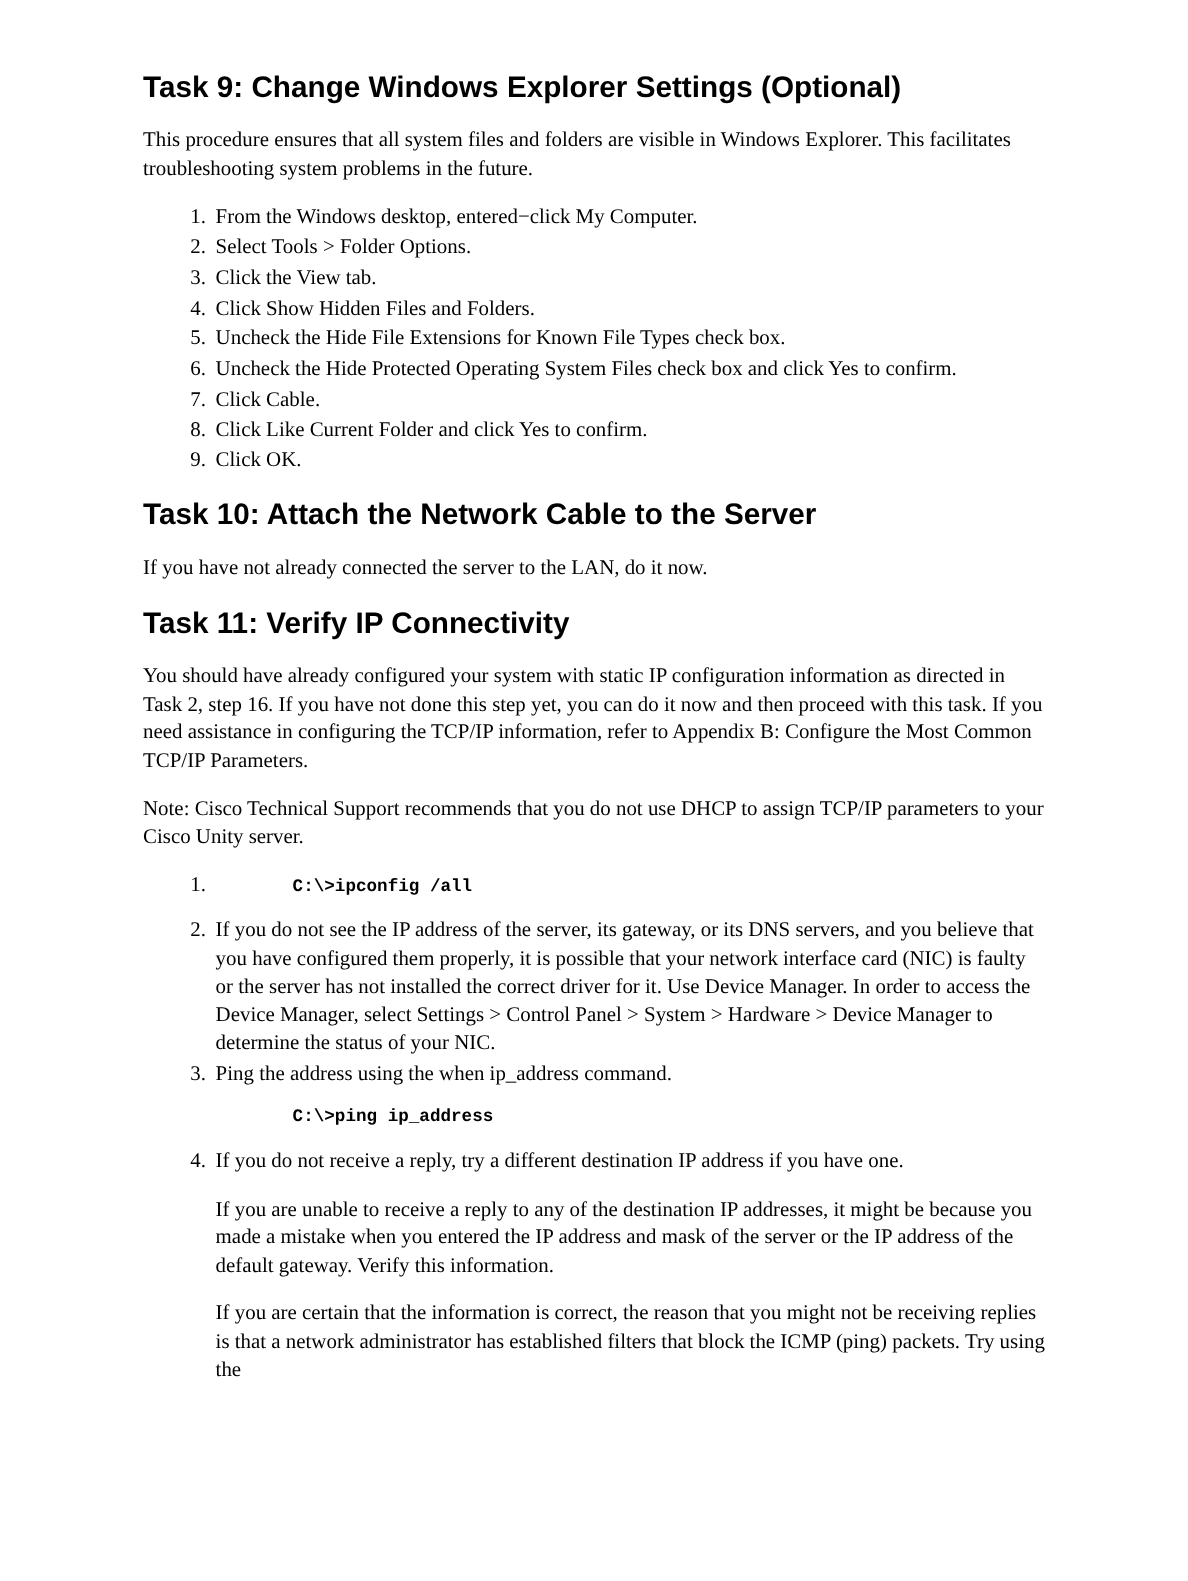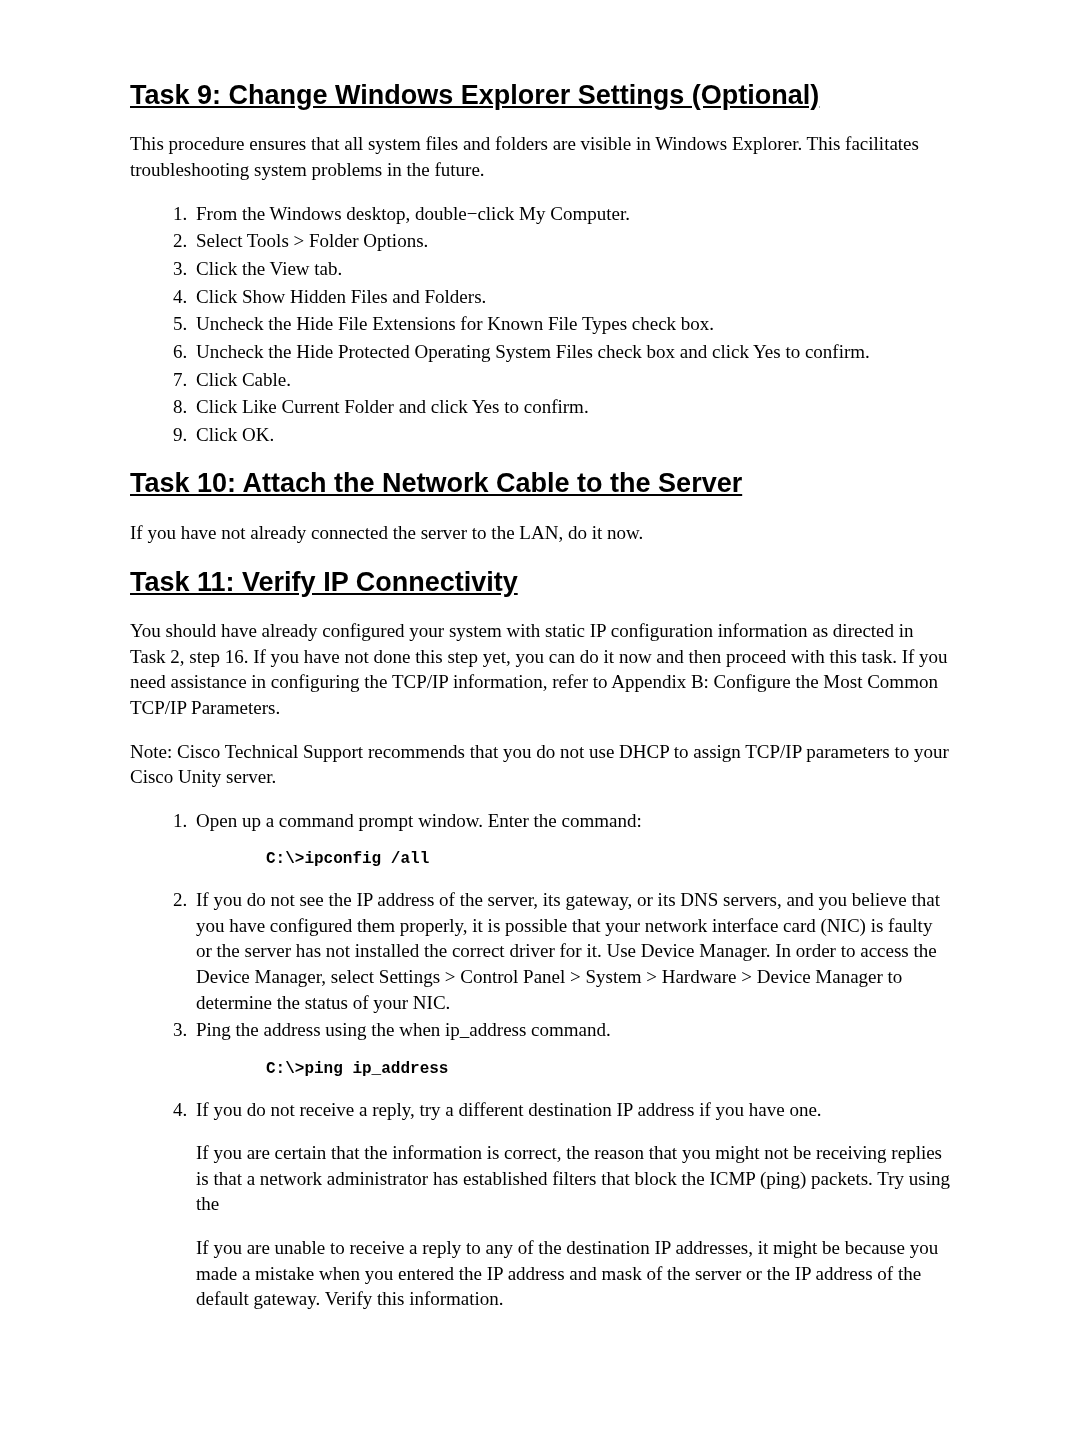--- a/index.html
+++ b/index.html
@@ -10,22 +10,21 @@
       background: #fff;
       margin: 0;
       padding: 60px 130px 60px 130px;
       width: 1080px;
       box-sizing: border-box;
     }
     h2 {
       font-family: Arial, Helvetica, sans-serif;
       font-weight: bold;
       font-size: 27px;
-      margin: 17px 0 18px 0;
-      text-decoration: underline;
+      margin: 1px 0 18px 0;
     }
     p {
       margin: 0 0 18px 0;
     }
     ol {
       margin: 0 0 18px 0;
       padding-left: 62px;
     }
     ol li {
       margin: 0 0 2px 0;
@@ -44,21 +43,21 @@
     .bold { font-weight: normal; }
   </style>
 </head>
 <body>
 
 <h2>Task 9: Change Windows Explorer Settings (Optional)</h2>
 
 <p>This procedure ensures that all system files and folders are visible in Windows Explorer. This facilitates troubleshooting system problems in the future.</p>
 
 <ol>
-  <li><span>From the Windows desktop, double−click </span><span class="bold">My Computer</span><span>.</span></li>
+  <li><span>From the Windows desktop, entered−click </span><span class="bold">My Computer</span><span>.</span></li>
   <li><span>Select </span><span class="bold">Tools &gt; Folder Options</span><span>.</span></li>
   <li><span>Click the </span><span class="bold">View</span><span> tab.</span></li>
   <li><span>Click </span><span class="bold">Show Hidden Files and Folders</span><span>.</span></li>
   <li><span>Uncheck the </span><span class="bold">Hide File Extensions for Known File Types</span><span> check box.</span></li>
   <li><span>Uncheck the </span><span class="bold">Hide Protected Operating System Files</span><span> check box and click </span><span class="bold">Yes</span><span> to confirm.</span></li>
   <li><span>Click </span><span class="bold">Cable</span><span>.</span></li>
   <li><span>Click </span><span class="bold">Like Current Folder</span><span> and click </span><span class="bold">Yes</span><span> to confirm.</span></li>
   <li><span>Click </span><span class="bold">OK</span><span>.</span></li>
 </ol>
 
@@ -67,28 +66,27 @@
 <p>If you have not already connected the server to the LAN, do it now.</p>
 
 <h2>Task 11: Verify IP Connectivity</h2>
 
 <p>You should have already configured your system with static IP configuration information as directed in Task 2, step 16. If you have not done this step yet, you can do it now and then proceed with this task. If you need assistance in configuring the TCP/IP information, refer to Appendix B: Configure the Most Common TCP/IP Parameters.</p>
 
 <p><span class="bold">Note:</span><span> Cisco Technical Support recommends that you do not use DHCP to assign TCP/IP parameters to your Cisco Unity server.</span></p>
 
 <ol>
   <li>
-    <span>Open up a command prompt window. Enter the command:</span>
     <div class="code-block">C:\&gt;ipconfig /all</div>
   </li>
   <li>
     <span>If you do not see the IP address of the server, its gateway, or its DNS servers, and you believe that you have configured them properly, it is possible that your network interface card (NIC) is faulty or the server has not installed the correct driver for it. Use Device Manager. In order to access the Device Manager, select </span><span class="bold">Settings &gt; Control Panel &gt; System &gt; Hardware &gt; Device Manager</span><span> to determine the status of your NIC.</span>
   </li>
   <li>
     <span>Ping the address using the </span><span class="bold">when ip_address</span><span> command.</span>
     <div class="code-block" style="margin-bottom:16px">C:\&gt;ping ip_address</div>
   </li>
   <li>
     <span>If you do not receive a reply, try a different destination IP address if you have one.</span>
+    <div class="inner-p">If you are unable to receive a reply to any of the destination IP addresses, it might be because you made a mistake when you entered the IP address and mask of the server or the IP address of the default gateway. Verify this information.</div>
     <div class="inner-p" style="margin-bottom:0">If you are certain that the information is correct, the reason that you might not be receiving replies is that a network administrator has established filters that block the ICMP (ping) packets. Try using the</div>
-    <div class="inner-p">If you are unable to receive a reply to any of the destination IP addresses, it might be because you made a mistake when you entered the IP address and mask of the server or the IP address of the default gateway. Verify this information.</div>
   </li>
 </ol>
 
 </body></html>

